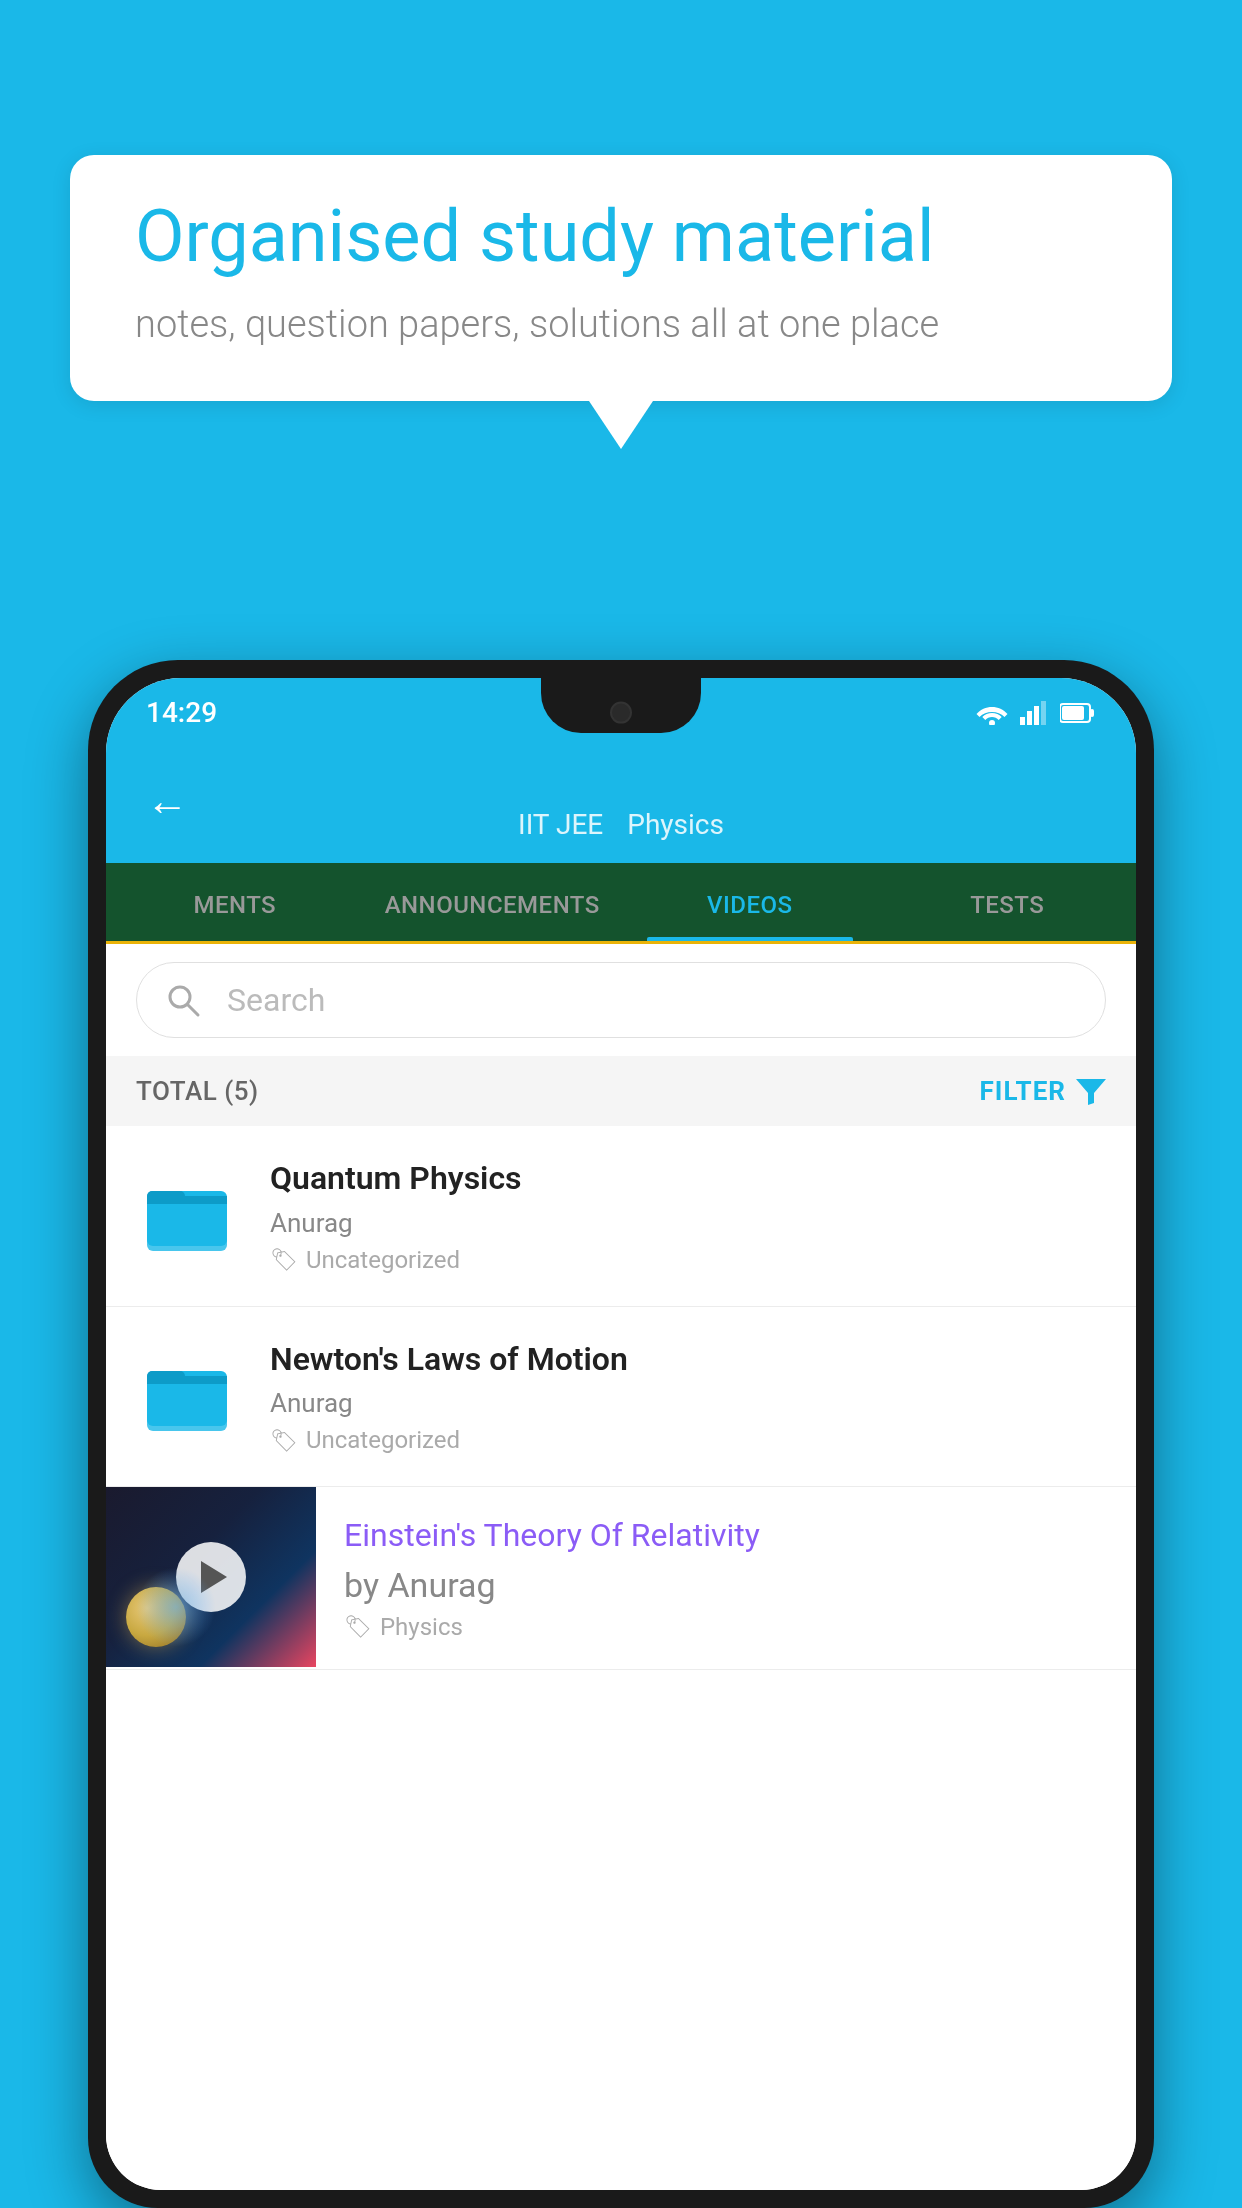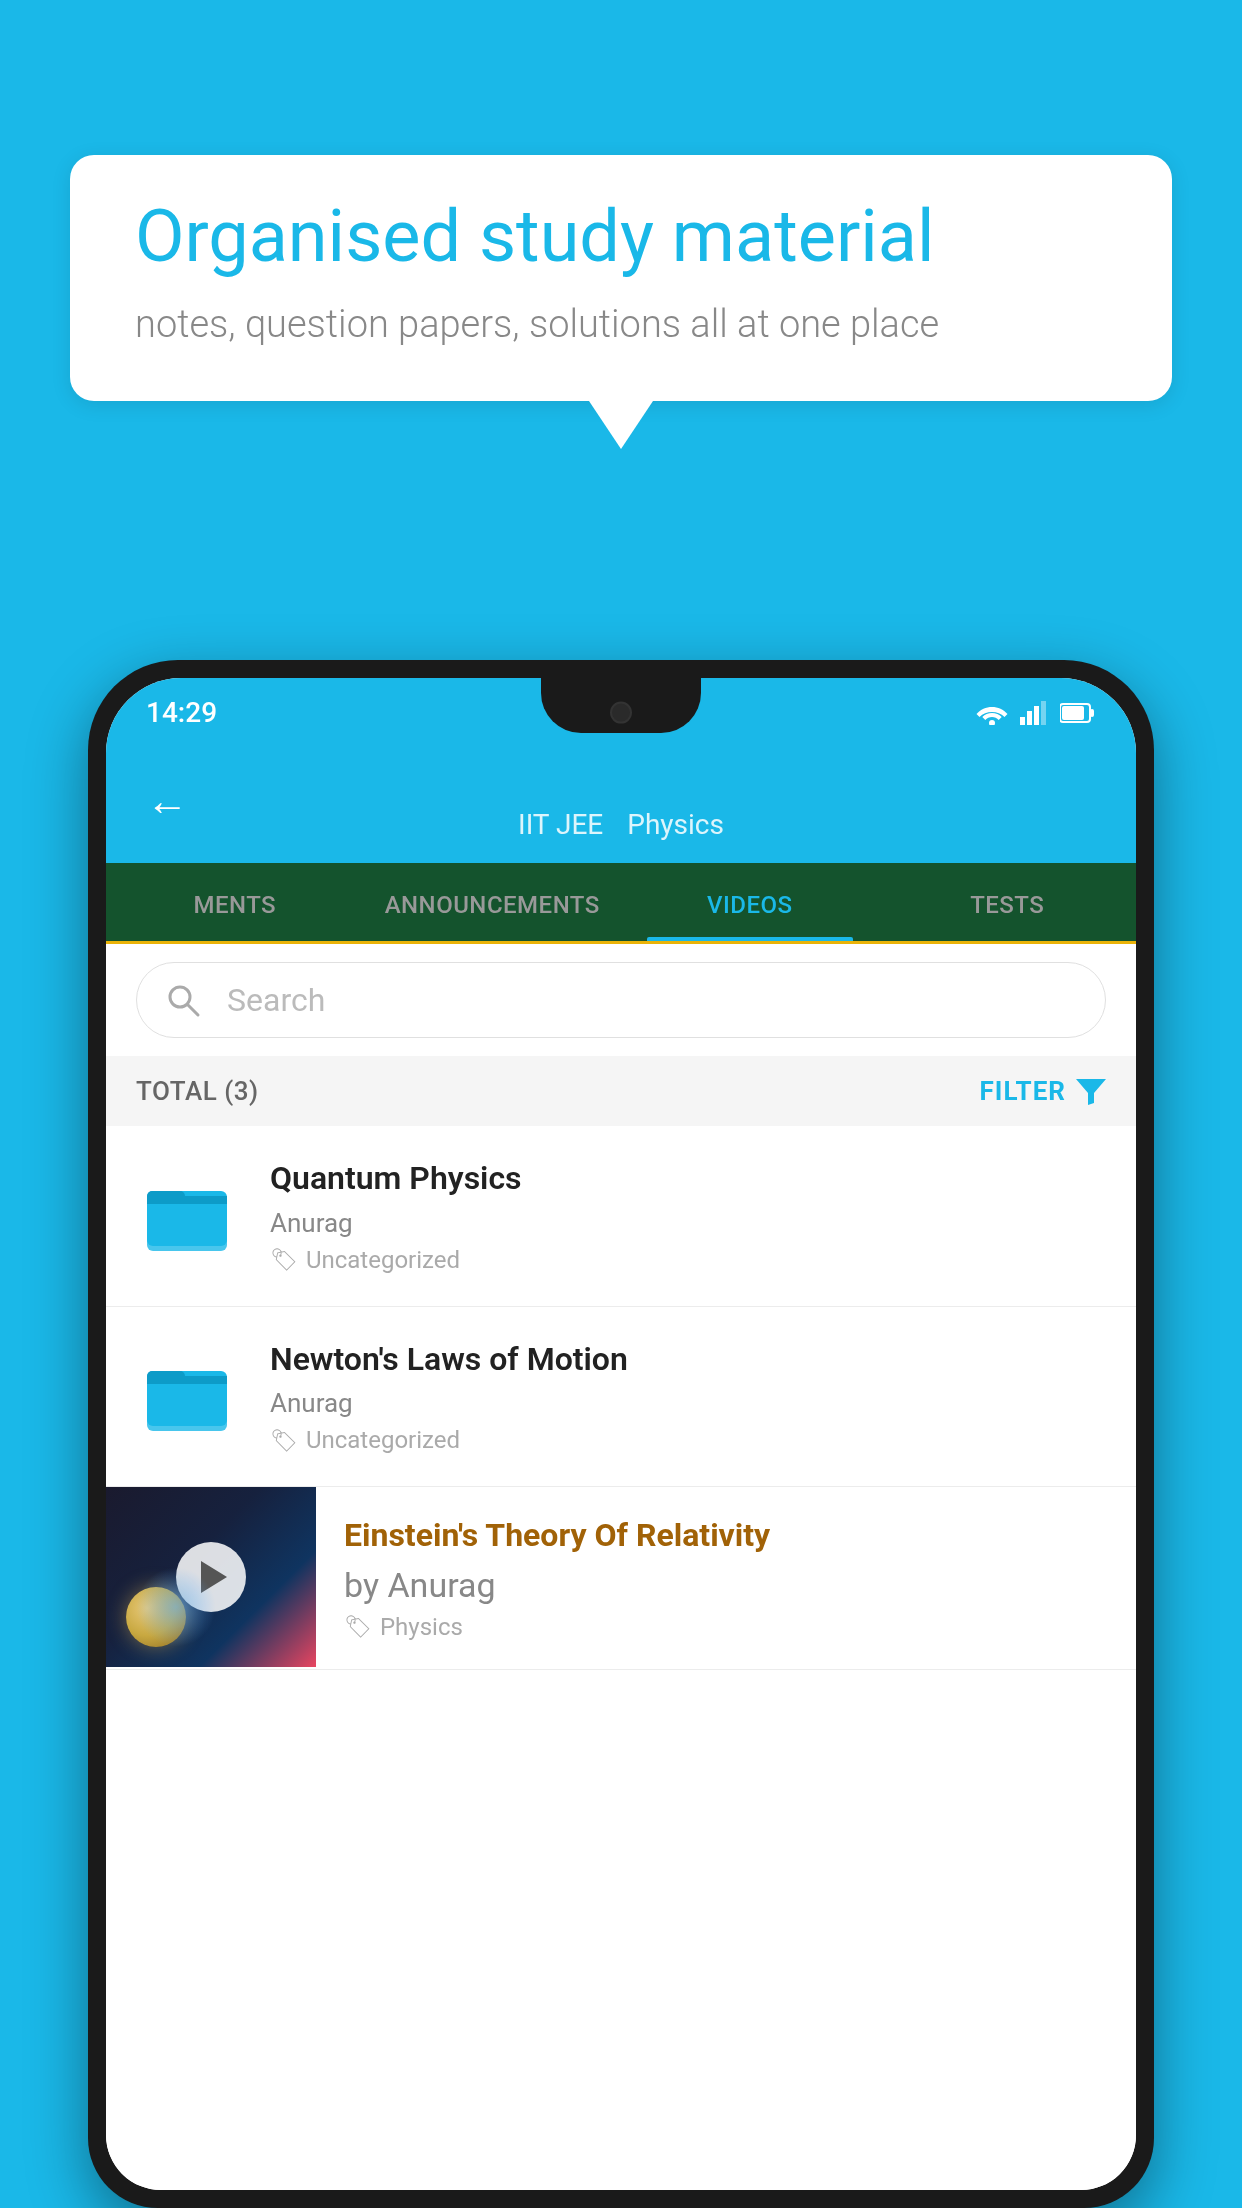--- a/index.html
+++ b/index.html
@@ -396,23 +396,23 @@
       left: 20px;
       box-shadow: 0 0 20px rgba(255,200,80,0.4);
     }
 
     .einstein-info {
       flex: 1;
       padding: 28px 28px 28px 28px;
     }
 
     .einstein-title {
-      color: #a16207;
+      color: #8b5cf6;
       font-size: 32px;
-      font-weight: 700;
+      font-weight: 400;
       margin-bottom: 8px;
       line-height: 1.3;
     }
 
     .einstein-author {
       color: #888;
       font-size: 34px;
       margin-bottom: 8px;
     }
 
@@ -490,21 +490,21 @@
         <div class="search-box">
           <svg class="search-icon-svg" width="36" height="36" viewBox="0 0 36 36">
             <circle cx="15" cy="15" r="10" stroke="#aaa" stroke-width="3" fill="none"></circle>
             <line x1="23" y1="23" x2="33" y2="33" stroke="#aaa" stroke-width="3" stroke-linecap="round"></line>
           </svg>
           <span class="search-text">Search</span>
         </div>
       </div>
 
       <div class="filter-bar">
-        <span class="total-label">TOTAL (3)</span>
+        <span class="total-label">TOTAL (5)</span>
         <div class="filter-btn">
           <span>FILTER</span>
           <svg width="30" height="28" viewBox="0 0 30 28">
             <polygon points="0,2 30,2 18,16 18,26 12,28 12,16" fill="#1ab8e8"></polygon>
           </svg>
         </div>
       </div>
 
       <div class="video-list">
 

